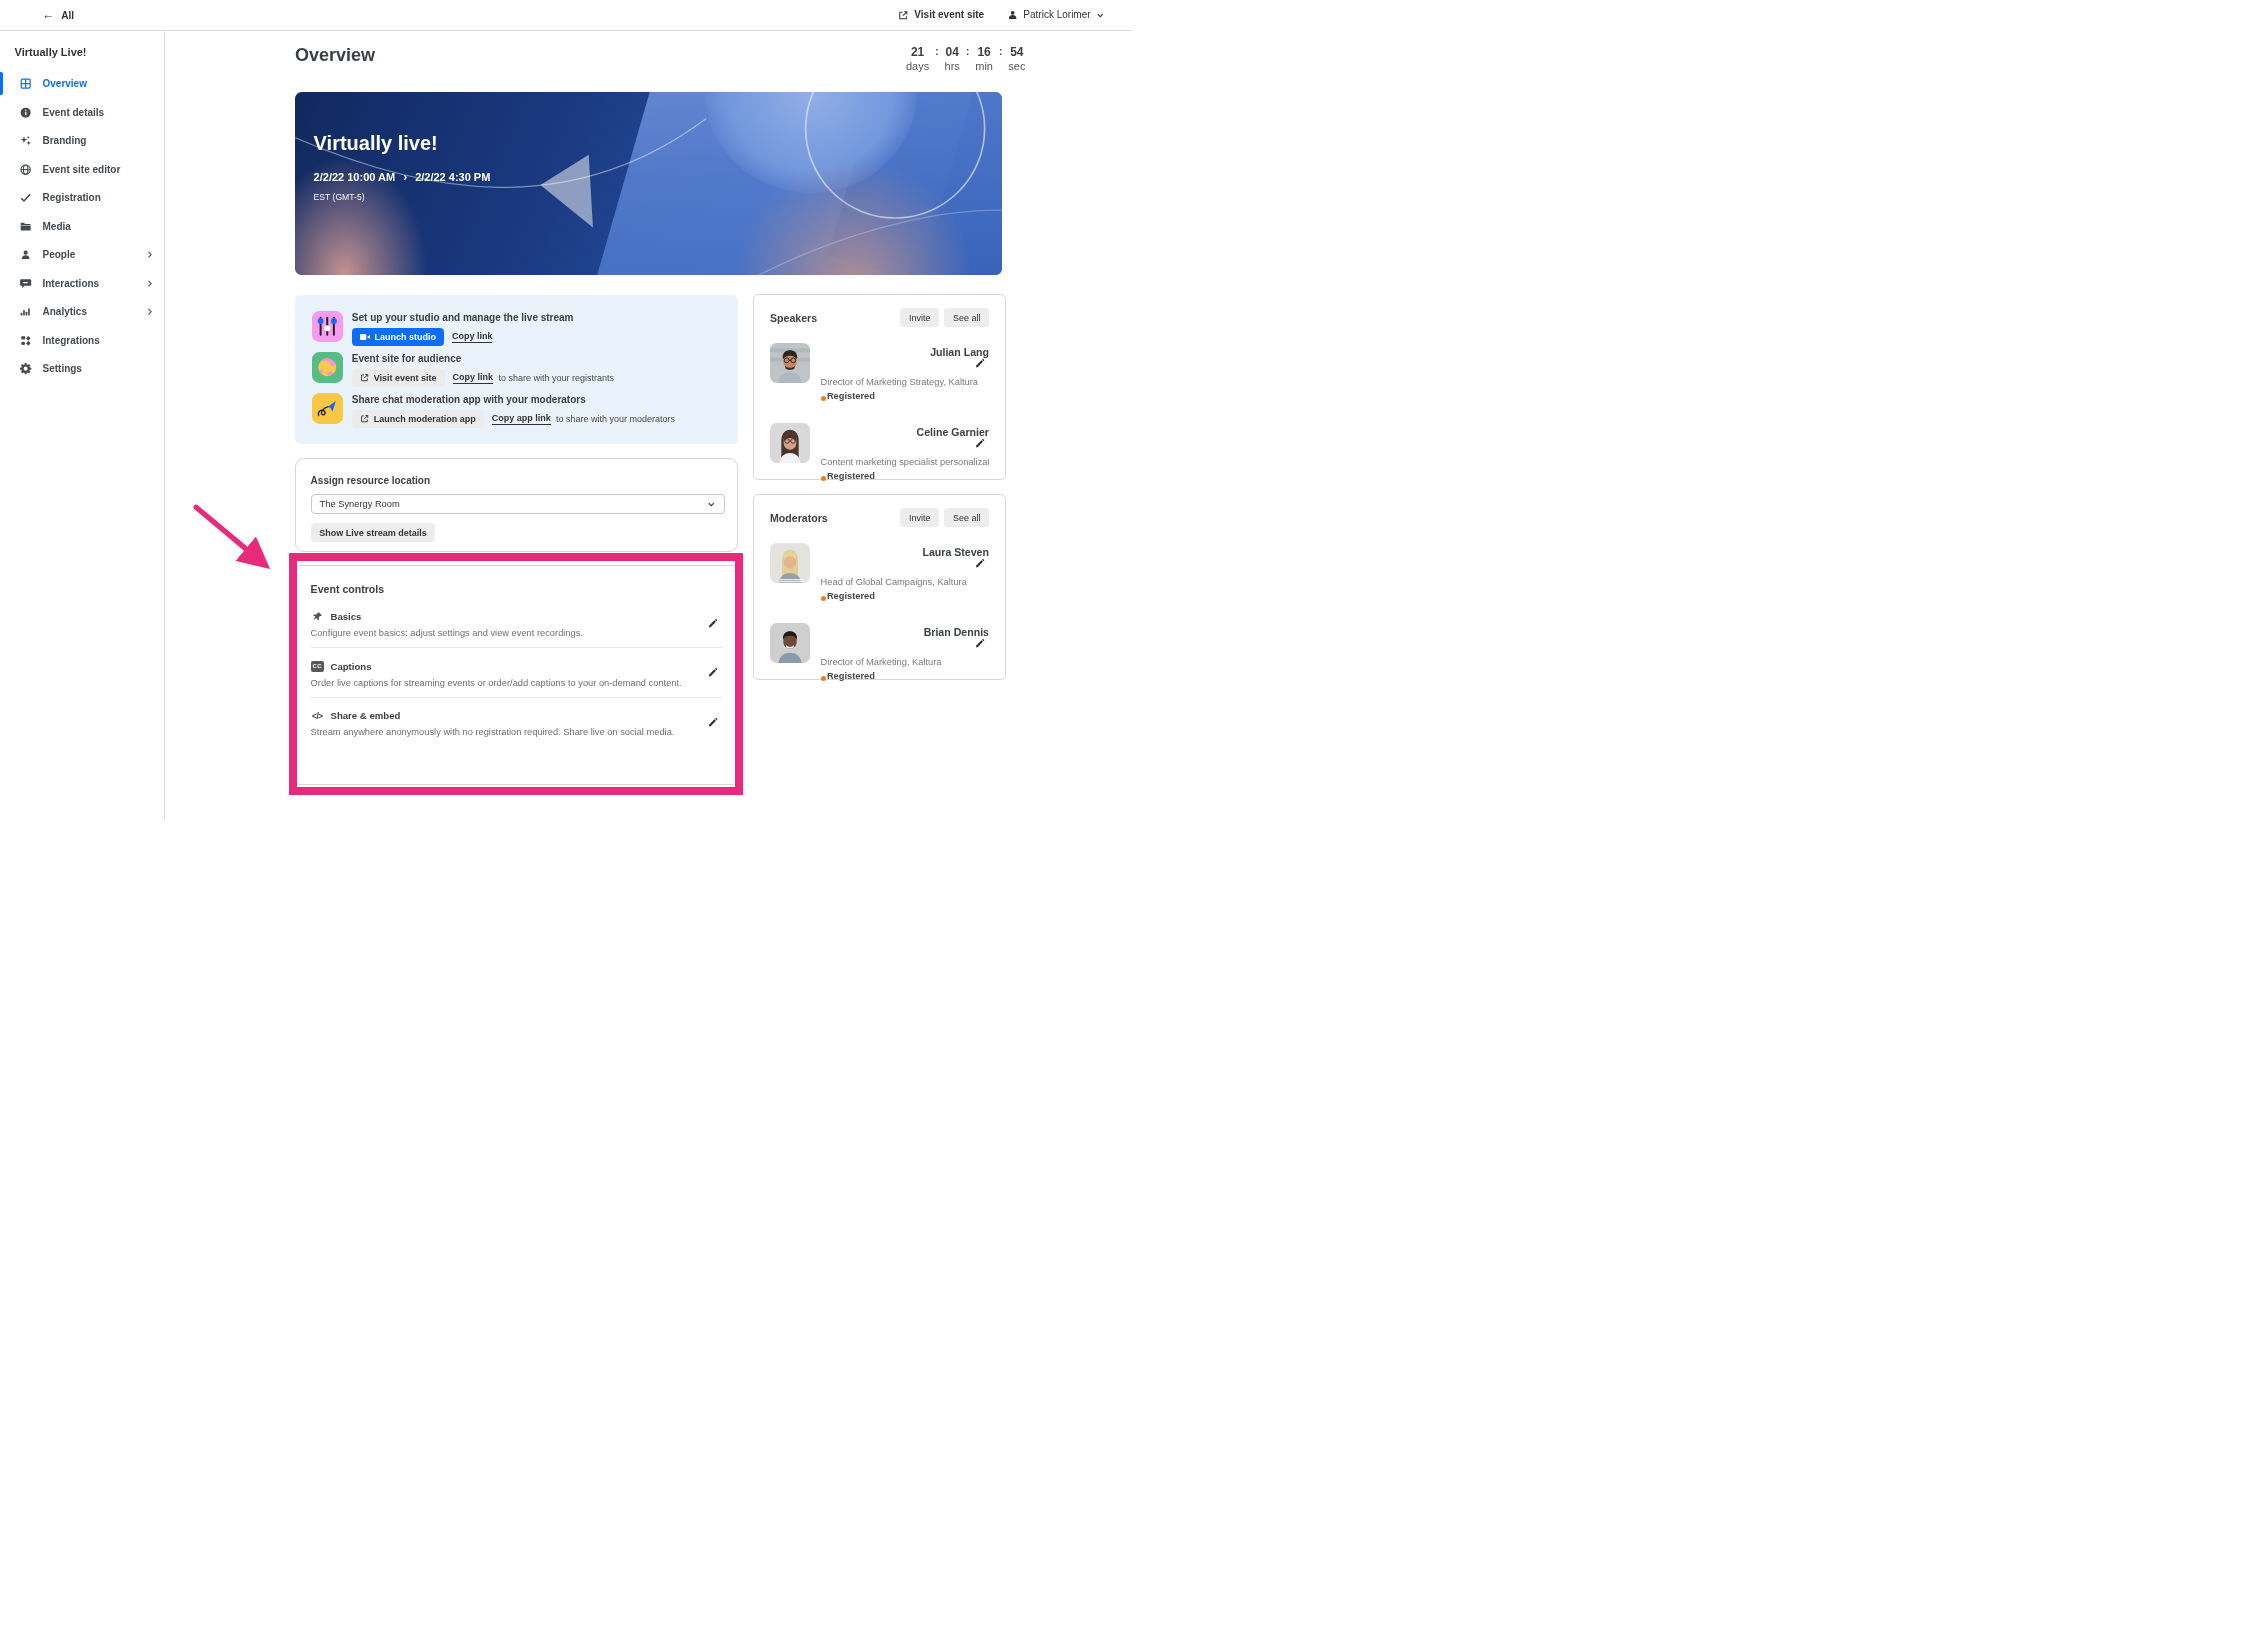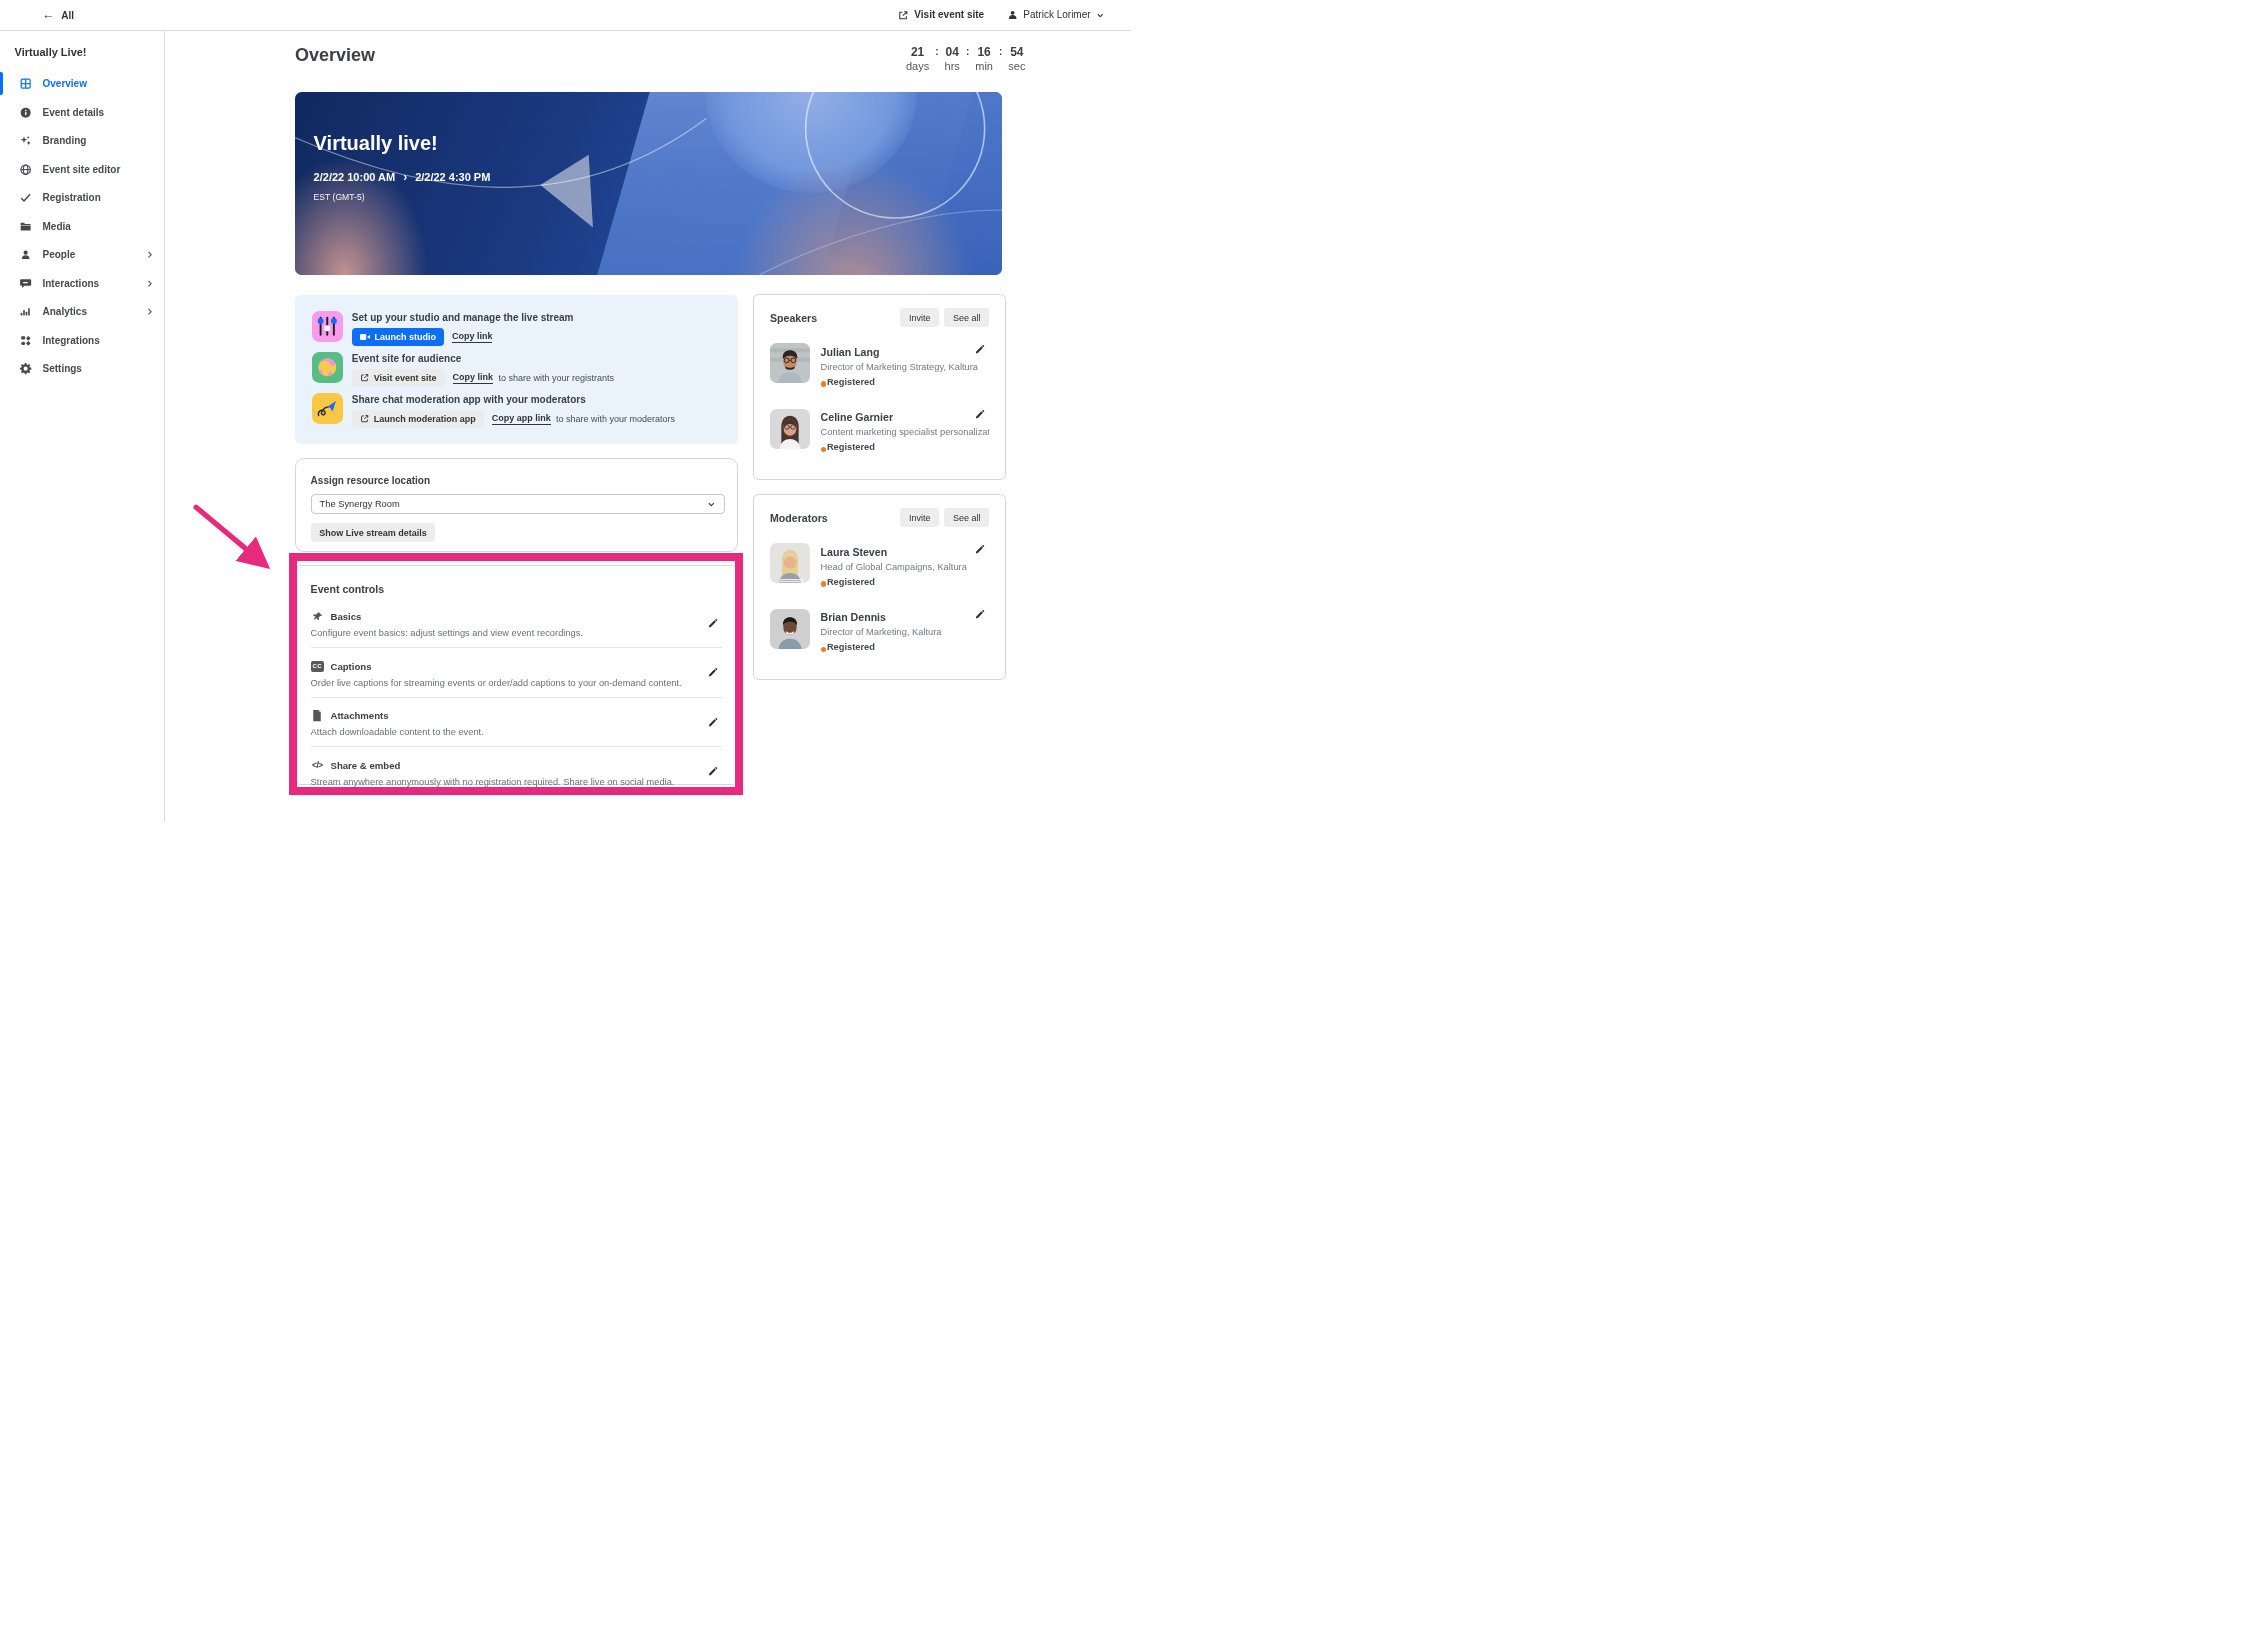--- a/index.html
+++ b/index.html
@@ -90,21 +90,21 @@
   .panel { position:absolute; width:253px; height:186px; background:#fff; border:0.7px solid #d6d6d6; border-radius:5.3px; padding:13.3px 16px; z-index:2; }
   .speakers { left:753px; top:294px; }
   .moderators { left:753px; top:494px; }
   .panel-head { display:flex; align-items:center; }
   .panel-title { font-size:10.6px; font-weight:700; color:#3b4043; flex:1; }
   .panel-btns { display:flex; gap:5.3px; }
   .chip-btn { background:#ededed; border:none; border-radius:3.3px; font-size:9px; font-weight:400; color:#333; padding:4.6px 8.6px; cursor:pointer; font-family:inherit; }
   .person { display:flex; gap:10.6px; margin-top:16px; }
   .avatar { width:40px; height:40px; border-radius:6.6px; overflow:hidden; flex:0 0 40px; }
   .p-body { flex:1; min-width:0; }
-  .p-name-row { display:flex; align-items:flex-end; }
+  .p-name-row { display:flex; align-items:flex-end;flex-direction:column; }
   .p-name { font-size:10.6px; font-weight:700; color:#3b4043; flex:1; padding-top:2.7px; }
   .p-title { margin-top:4px; font-size:9.3px; color:#75797d; white-space:nowrap; overflow:hidden; }
   .p-status { margin-top:4.6px; display:flex; align-items:flex-end; gap:1px; font-size:9.3px; font-weight:700; color:#434A4F; }
   .dot { width:5.3px; height:5.3px; border-radius:50%; background:#EE7D23; }
   .p-edit { width:14.6px; height:14.6px; color:#2d2d2d; cursor:pointer; }
 </style>
 </head>
 <body>
 
 <div class="topbar">
@@ -408,40 +408,20 @@
       <div class="ec-desc">Order live captions for streaming events or order/add captions to your on-demand content.</div>
     </div>
     <div class="edit-btn">
       <svg width="11.3" height="11.3" viewBox="0 0 24 24" fill="currentColor">
           <path d="M4 20l1-4.2L15.8 5l3.2 3.2L8.2 19z"></path>
           <path d="M17 3.8l1.2-1.2a1.4 1.4 0 0 1 2 0l1.2 1.2a1.4 1.4 0 0 1 0 2L20.2 7z"></path>
         </svg>
     </div>
   </div>
 
-  <div class="ec-row">
-    <div class="ec-main">
-      <div class="ec-title-line">
-        <span class="ec-ico">
-          <svg width="10" height="11.3" viewBox="0 0 20 24" fill="#555">
-              <path d="M2 0h11l5 5v19H2z"></path>
-              <path d="M13 0l5 5h-5z" fill="#999"></path>
-            </svg>
-        </span>
-        <span class="ec-title">Attachments</span>
-      </div>
-      <div class="ec-desc">Attach downloadable content to the event.</div>
-    </div>
-    <div class="edit-btn">
-      <svg width="11.3" height="11.3" viewBox="0 0 24 24" fill="currentColor">
-          <path d="M4 20l1-4.2L15.8 5l3.2 3.2L8.2 19z"></path>
-          <path d="M17 3.8l1.2-1.2a1.4 1.4 0 0 1 2 0l1.2 1.2a1.4 1.4 0 0 1 0 2L20.2 7z"></path>
-        </svg>
-    </div>
-  </div>
 
   <div class="ec-row">
     <div class="ec-main">
       <div class="ec-title-line">
         <span class="ec-ico">
             <span class="code-glyph">&lt;/&gt;</span>
           </span>
         <span class="ec-title">Share &amp; embed</span>
       </div>
       <div class="ec-desc">Stream anywhere anonymously with no registration required. Share live on social media.</div>

